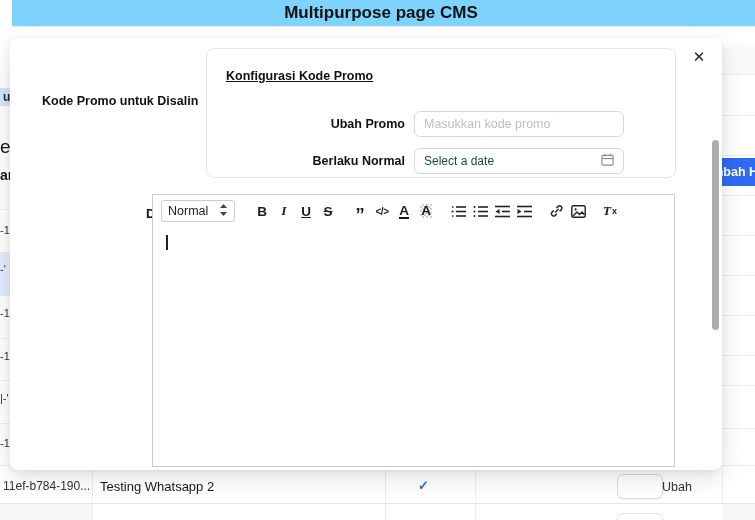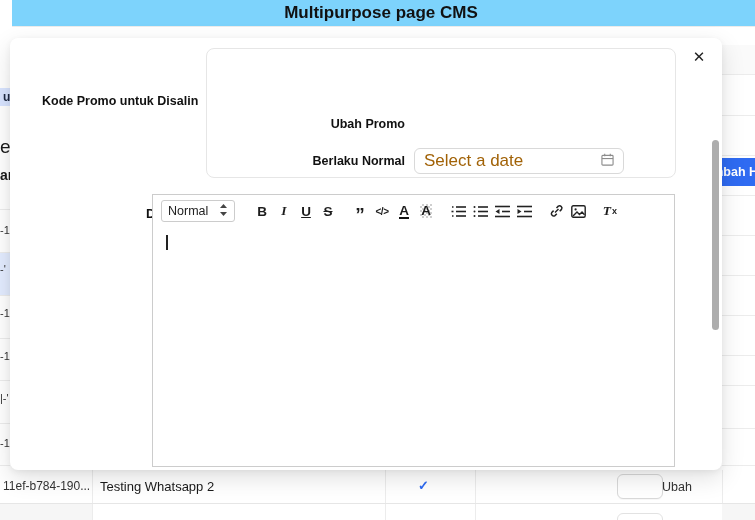--- a/index.html
+++ b/index.html
@@ -62,21 +62,21 @@
     color:#111; text-decoration:underline; }
   .cfg-label-1 { position:absolute; right:270px; top:68px; font-size:12.5px; font-weight:700; color:#111; }
   .cfg-label-2 { position:absolute; right:270px; top:105px; font-size:12.5px; font-weight:700; color:#111; }
   .cfg-input { position:absolute; left:207px; width:210px; height:26px; border:1px solid #d9d9d9;
     border-radius:6px; padding:0 9px; font-size:12.5px; color:#333; background:#fff;
     font-family:"Liberation Sans", sans-serif; }
   .cfg-input::placeholder { color:#b9bfc7; }
   .cfg-input-1 { top:62px; }
   .date-box { position:absolute; left:207px; top:99px; width:210px; height:26px; border:1px solid #d9d9d9;
     border-radius:6px; background:#fff; display:flex; align-items:center; padding:0 9px; }
-  .date-text { flex:1; font-size:17px; color:#a16207; }
+  .date-text { flex:1; font-size:12px; color:#14532d; }
 
   .detail-label { position:absolute; left:100px; top:168px; font-size:13px; font-weight:700; color:#111;margin-left:36px; }
 
   
   .editor { position:absolute; left:142px; top:156px; width:523px; height:273px; }
   .q-toolbar { position:absolute; left:0; top:0; width:523px; height:33px; border:1px solid #ccc;
     background:#fff; display:flex; align-items:center; padding:16px 8px; }
   .q-picker { width:74px; height:22px; border:1px solid #ccc; border-radius:3px; background:#fff;
     display:flex; align-items:center; padding:0 6px; margin-right:16px; cursor:pointer; }
   .q-picker-label { flex:1; font-size:12.5px; color:#222; }
@@ -170,21 +170,23 @@
     <button class="close-x">✕</button>
 
     <div class="toggle-row">
       <span class="toggle-label">Kode Promo untuk Disalin</span>
       <button class="switch" aria-checked="true">
         <span class="knob"></span>
       </button>
     </div>
 
     <div class="config-card">
+      <div class="config-title">Konfigurasi Kode Promo</div>
       <span class="cfg-label-1">Ubah Promo</span>
+      <input class="cfg-input cfg-input-1" placeholder="Masukkan kode promo" style="">
       <span class="cfg-label-2">Berlaku Normal</span>
       <div class="date-box">
         <span class="date-text">Select a date</span>
         <span>
           <svg width="13" height="13" viewBox="0 0 14 14" fill="none" stroke="#8c8c8c" stroke-width="1.2">
             <rect x="1" y="2.5" width="12" height="10.5" rx="1"></rect>
             <line x1="1" y1="6" x2="13" y2="6"></line>
             <line x1="4" y1="0.8" x2="4" y2="3.6"></line>
             <line x1="10" y1="0.8" x2="10" y2="3.6"></line>
           </svg>

